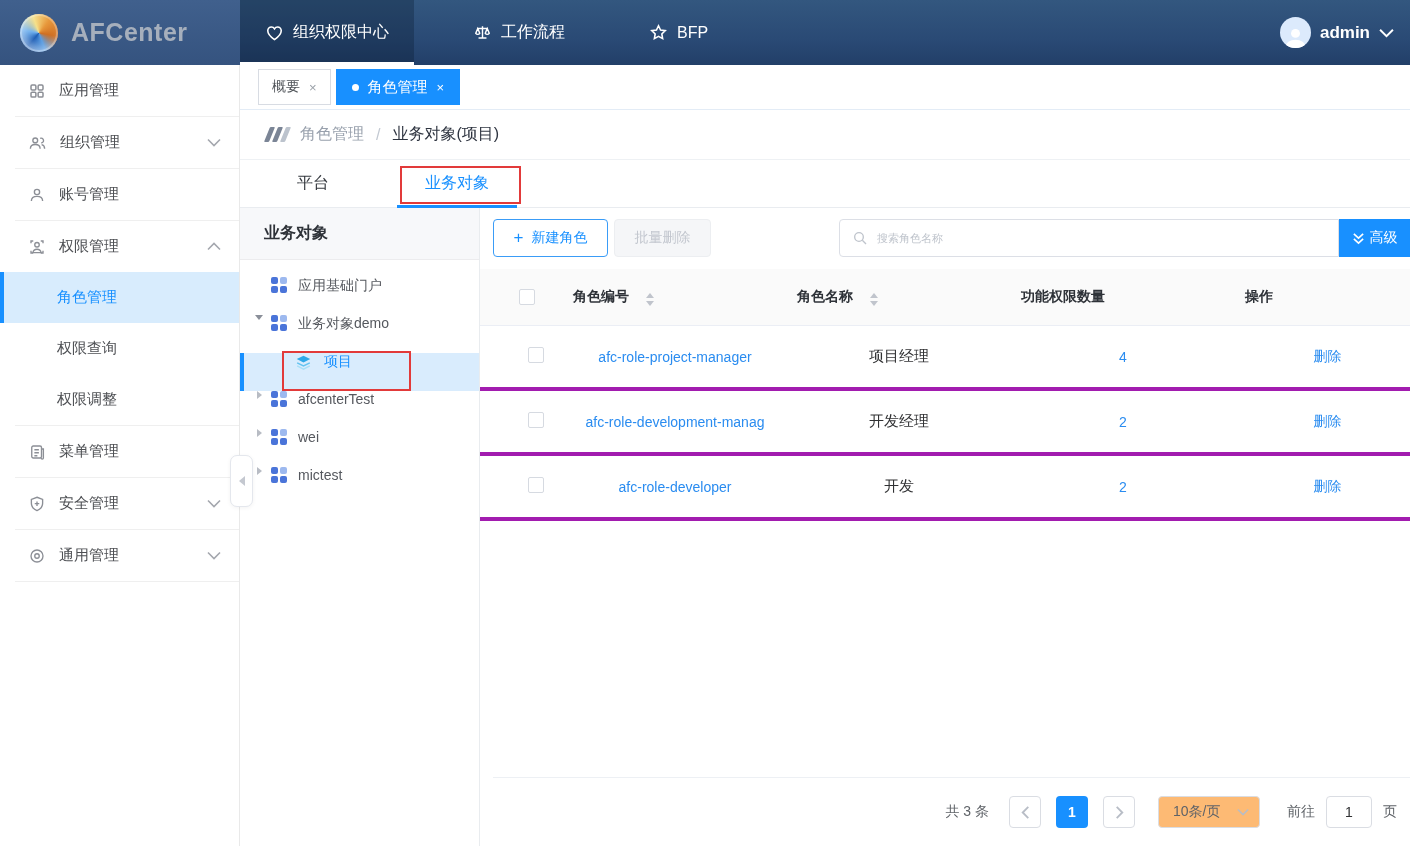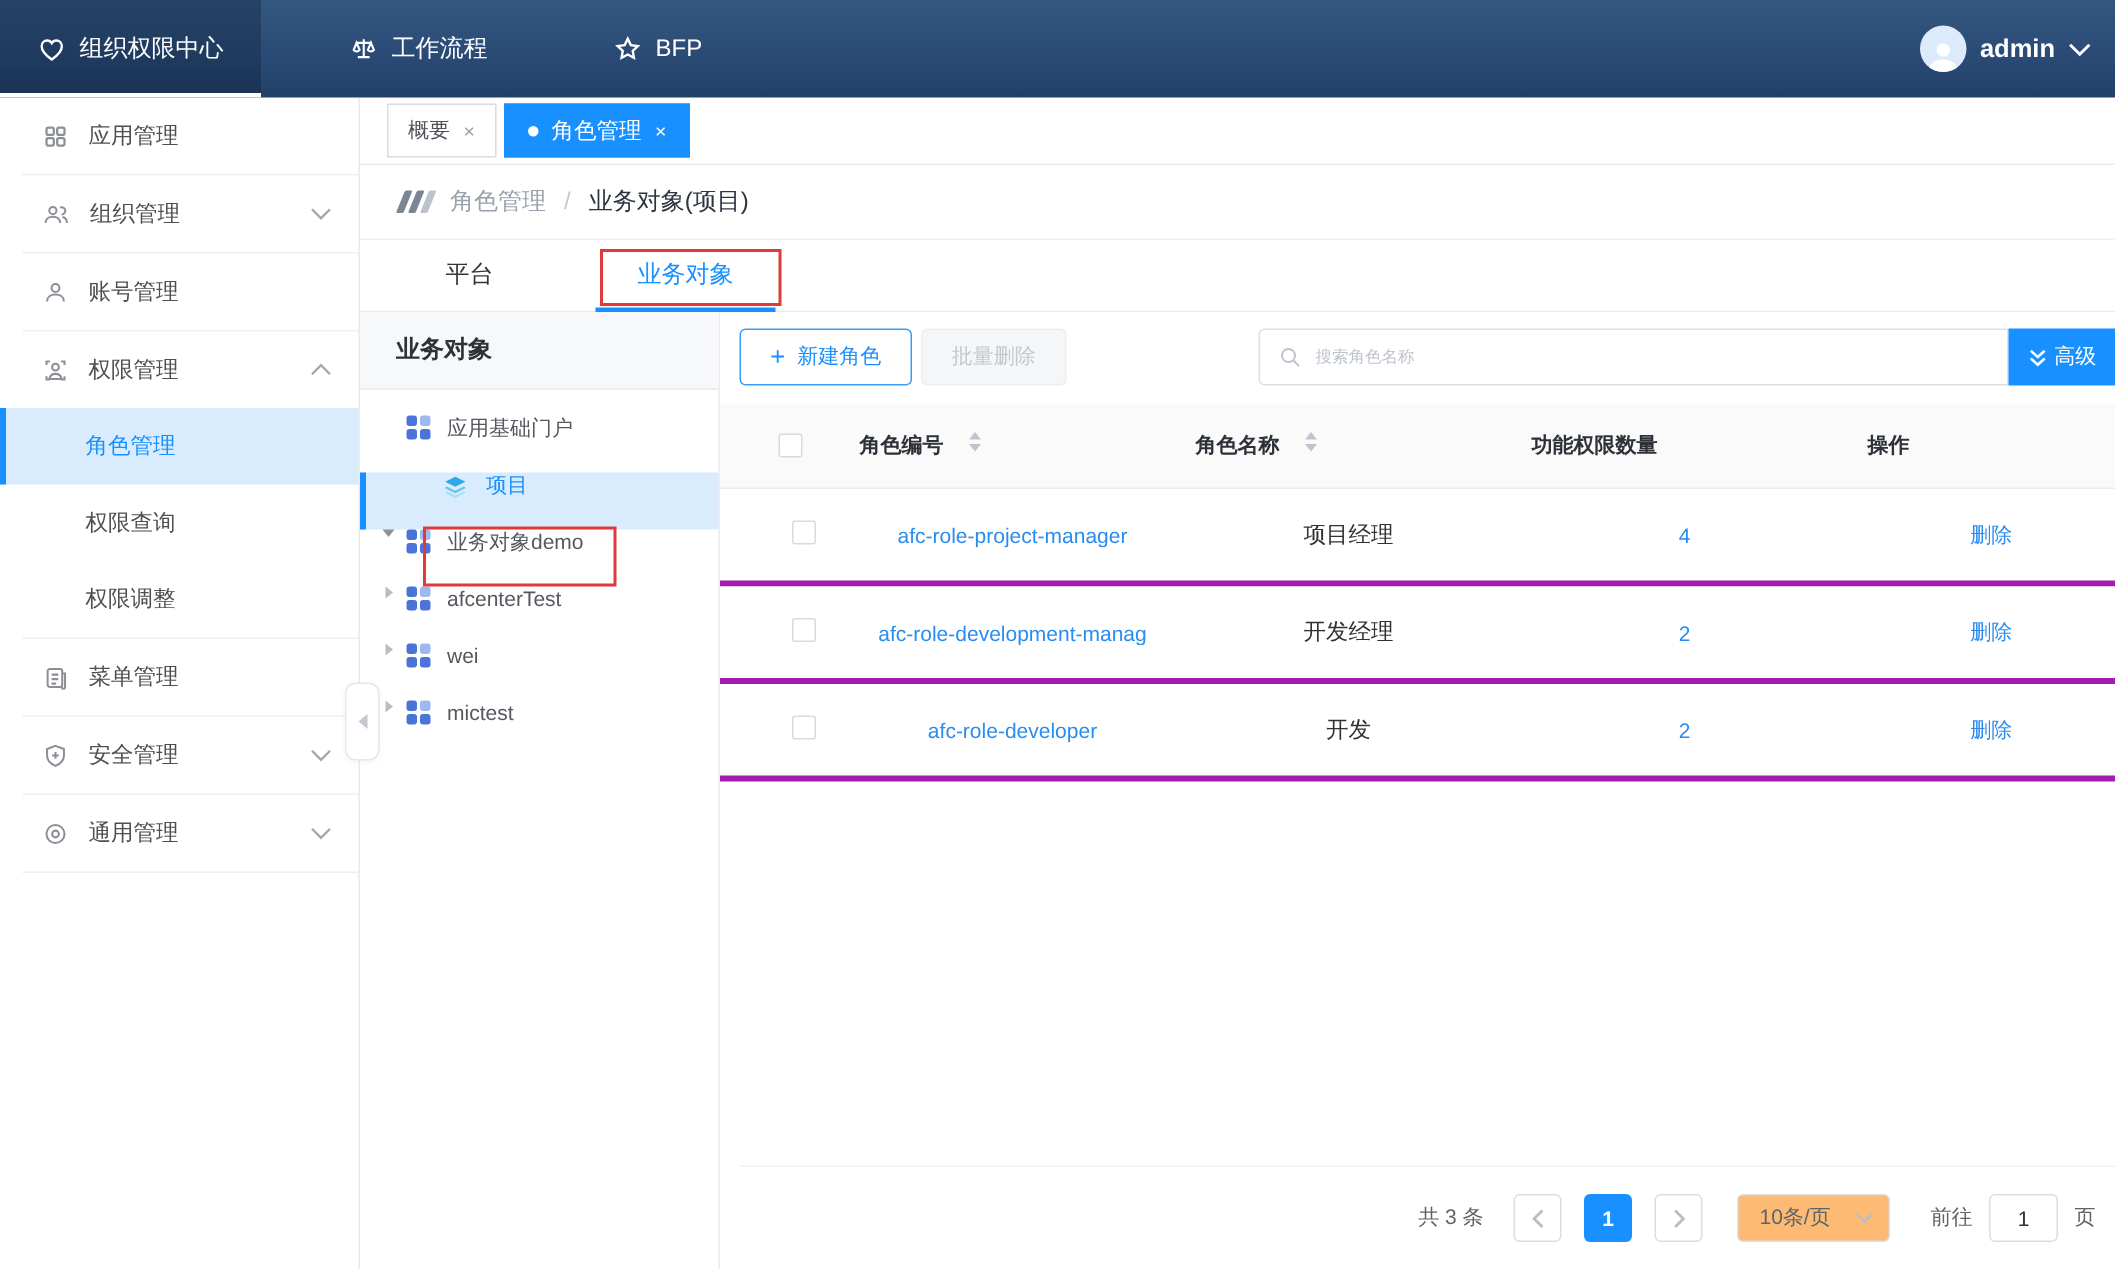--- a/index.html
+++ b/index.html
@@ -105,21 +105,21 @@
     border-radius:4px 0 0 4px;display:flex;align-items:center;padding:0 12px;gap:9px;background:#fff;}
   .search-box input{border:none;outline:none;flex:1;font-size:11px;color:#333;
     font-family:"Liberation Sans","DejaVu Sans",sans-serif;}
   .search-box input::placeholder{color:#bfc4cc;}
   .adv-btn{position:absolute;right:0;top:0;width:71px;height:38px;background:#1890ff;color:#fff;
     font-size:14px;display:flex;align-items:center;justify-content:center;gap:5px;cursor:pointer;}
 
   .table{position:absolute;top:61px;left:0;right:0;}
   .trow{display:grid;grid-template-columns:73px 224px 224px 224px 1fr;align-items:center;}
   .thead{height:57px;background:#fafafa;border-bottom:1px solid #ebeef5;}
-  .thead .cell{font-size:14px;font-weight:bold;color:#2e3238;display:flex;align-items:flex-start;gap:17px;}
+  .thead .cell{font-size:14px;font-weight:bold;color:#2e3238;display:flex;align-items:flex-end;gap:17px;}
   .tbody-row{height:65px;border-bottom:4px solid #a21caf;background:#fff;text-align:center;}
   .cell{padding-left:20px;font-size:14px;}
   .cell.cb{padding-left:39px;}
   .checkbox{width:16px;height:16px;border:1px solid #d6dae1;border-radius:2px;background:#fff;
     display:inline-block;cursor:pointer;}
   .sorter{display:flex;flex-direction:column;gap:3px;}
   .sorter i{display:block;width:0;height:0;border-left:4px solid transparent;border-right:4px solid transparent;}
   .sorter .up{border-bottom:5px solid #c0c4cc;}
   .sorter .dn{border-top:5px solid #c0c4cc;}
   .link{color:#2a8cf0;cursor:pointer;white-space:nowrap;overflow:hidden;}
@@ -144,20 +144,24 @@
 
   
   .anno{position:absolute;border:2px solid #e23a3a;z-index:20;pointer-events:none;}
   .anno-1{left:400px;top:166px;width:121px;height:38px;}
   .anno-2{left:282px;top:351px;width:129px;height:40px;}
 </style>
 </head>
 <body>
 
 <header class="app-header">
+  <div class="brand">
+    <div class="logo"></div>
+    <div class="brand-name">AFCenter</div>
+  </div>
   <nav class="topnav">
     <div class="nav-item active">
       <span>
         <svg width="19" height="19" viewBox="0 0 24 24" fill="none" stroke="#fff" stroke-width="2">
           <path d="M12 21C7 17.5 3.5 14 3.5 9.8 3.5 7 5.6 5 8.1 5c1.6 0 3.1.9 3.9 2.3C12.8 5.9 14.3 5 15.9 5c2.5 0 4.6 2 4.6 4.8 0 4.2-3.5 7.7-8.5 11.2z"></path>
         </svg>
       </span>
       <span>组织权限中心</span>
     </div>
     <div class="nav-item">
@@ -330,42 +334,42 @@
           <span class="caret"></span>
           <span class="nicon blocks">
               <i></i>
               <i></i>
               <i></i>
               <i></i>
             </span>
           <span>应用基础门户</span>
         </div>
 
+        <div class="tree-node">
+          <span class="caret">
+              <i class="c-exp"></i>
+            </span>
+          <span class="nicon blocks">
+              <i></i>
+              <i></i>
+              <i></i>
+              <i></i>
+            </span>
+          <span>业务对象demo</span>
+        </div>
+
         <div class="tree-node child selected">
           <span class="nicon">
             <svg width="19" height="19" viewBox="0 0 24 24">
               <path d="M12 3.5l8.5 4.2L12 11.9 3.5 7.7z" fill="#2ea8e8"></path>
               <path d="M4 12.4l8 4 8-4" fill="none" stroke="#63c3f0" stroke-width="1.8"></path>
               <path d="M4 16.4l8 4 8-4" fill="none" stroke="#a8dff7" stroke-width="1.8"></path>
             </svg>
           </span>
           <span>项目</span>
-        </div>
-
-        <div class="tree-node">
-          <span class="caret">
-              <i class="c-exp"></i>
-            </span>
-          <span class="nicon blocks">
-              <i></i>
-              <i></i>
-              <i></i>
-              <i></i>
-            </span>
-          <span>业务对象demo</span>
         </div>
 
         <div class="tree-node">
           <span class="caret">
               <i class="c-col"></i>
             </span>
           <span class="nicon blocks">
               <i></i>
               <i></i>
               <i></i>

